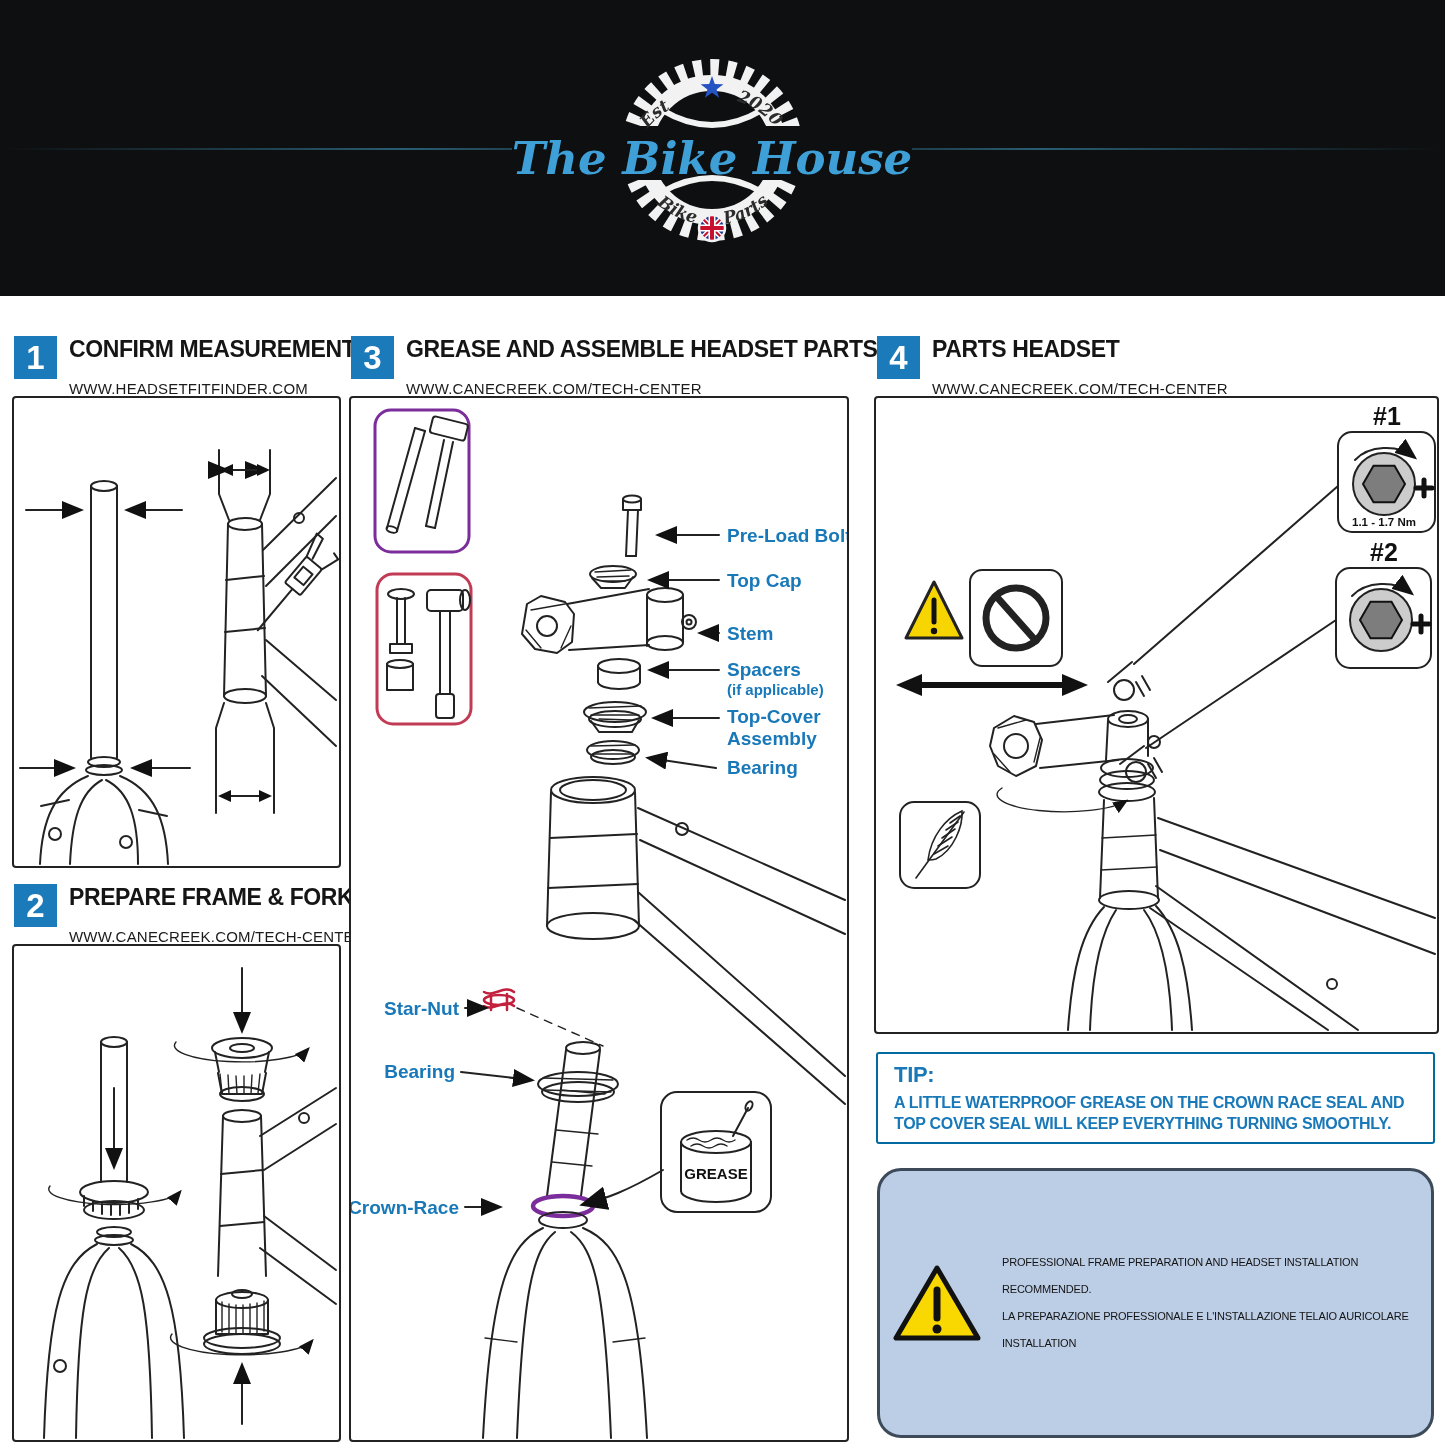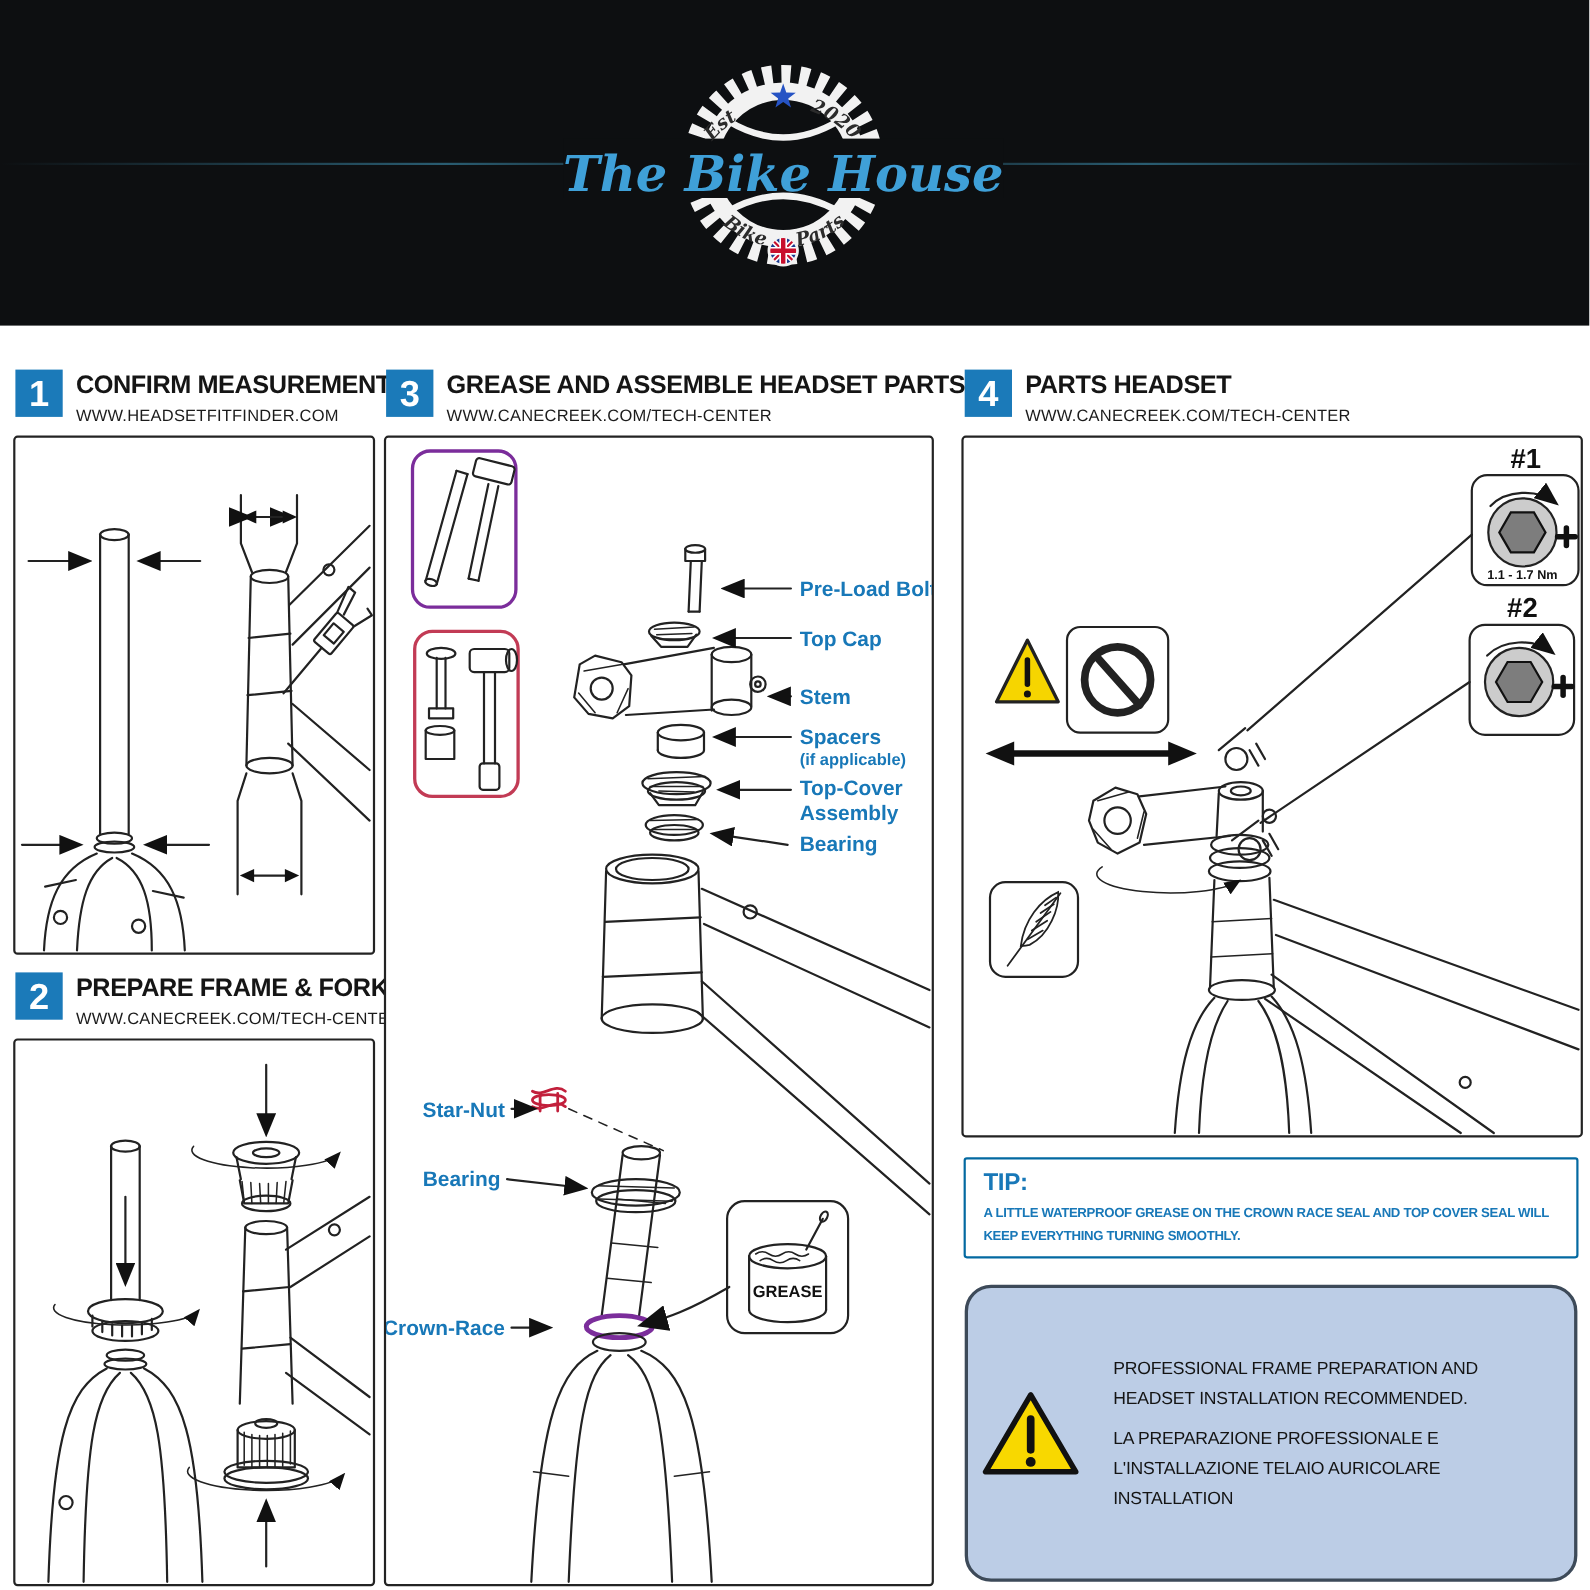--- a/index.html
+++ b/index.html
@@ -11,40 +11,40 @@
   .hdr{position:absolute;left:0;top:0;width:1445px;height:296px;background:#0d0f11;}
   .hdr-line{position:absolute;left:0;top:148px;width:100%;height:2px;
     background:linear-gradient(90deg,rgba(50,140,180,0) 0%,rgba(70,170,210,.5) 28%,
       rgba(70,170,210,.15) 44%,rgba(70,170,210,.15) 56%,rgba(70,170,210,.5) 72%,rgba(50,140,180,0) 100%);}
   .logo{position:absolute;left:512px;top:22px;width:400px;height:256px;}
   
   .sec-head{position:absolute;display:flex;align-items:flex-start;gap:12px;}
   .sec-num{width:43px;height:43px;background:#1b7ab9;color:#fff;font-weight:bold;
     font-size:33px;display:flex;align-items:center;justify-content:center;flex:0 0 auto;}
   .sec-title{font-weight:bold;font-size:23px;color:#151515;letter-spacing:-.4px;line-height:26px;}
-  .sec-url{font-size:15px;color:#1b1b1b;letter-spacing:.2px;margin-top:8px;}
+  .sec-url{font-size:15px;color:#1b1b1b;letter-spacing:.2px;margin-top:18px;}
   
   .panel{position:absolute;background:#fff;border:2px solid #232323;border-radius:4px;}
   .panel svg{display:block;}
   .ln{fill:none;stroke:#222;stroke-width:2;stroke-linecap:round;stroke-linejoin:round;}
   .thin{stroke-width:1.4;}
   .lbl{fill:#1878b8;font-size:19px;font-weight:600;font-family:"Liberation Sans",sans-serif;}
   .lbl-sm{fill:#1878b8;font-size:15px;font-weight:600;font-family:"Liberation Sans",sans-serif;}
   .dk{fill:#111;font-family:"Liberation Sans",sans-serif;}
   
   .tip{position:absolute;left:876px;top:1052px;width:559px;height:92px;border:2px solid #0369a1;
     border-radius:3px;background:#fff;box-sizing:border-box;padding:8px 16px 0 16px;}
   .tip-title{color:#1878b8;font-size:22px;font-weight:bold;letter-spacing:-.3px;}
-  .tip-text{color:#1878b8;font-size:12px;font-weight:700;letter-spacing:-.3px;line-height:21px;margin-top:4px;}
+  .tip-text{color:#1878b8;font-size:16px;font-weight:700;letter-spacing:-.3px;line-height:21px;margin-top:4px;}
   
   .notice{position:absolute;left:877px;top:1168px;width:557px;height:270px;background:#bccde6;
     border:3px solid #3d4a59;border-radius:24px;box-sizing:border-box;display:flex;align-items:center;}
   .notice-tri{flex:0 0 auto;margin-left:12px;}
   .notice-text{margin-left:20px;width:470px;}
-  .notice-text p{margin:10px;font-size:16px;line-height:27px;color:#141414;letter-spacing:-.2px;}
+  .notice-text p{margin:0;font-size:11px;line-height:27px;color:#141414;letter-spacing:-.2px;}
 </style>
 </head>
 <body>
 
 <div class="hdr">
   <div class="hdr-line"></div>
   <svg class="logo" viewBox="0 0 400 256">
     <defs>
       <path id="arcTop" d="M 122,132 A 82 82 0 0 1 278,132"></path>
       <path id="arcBot" d="M 132,168 A 84 84 0 0 0 268,168"></path>

